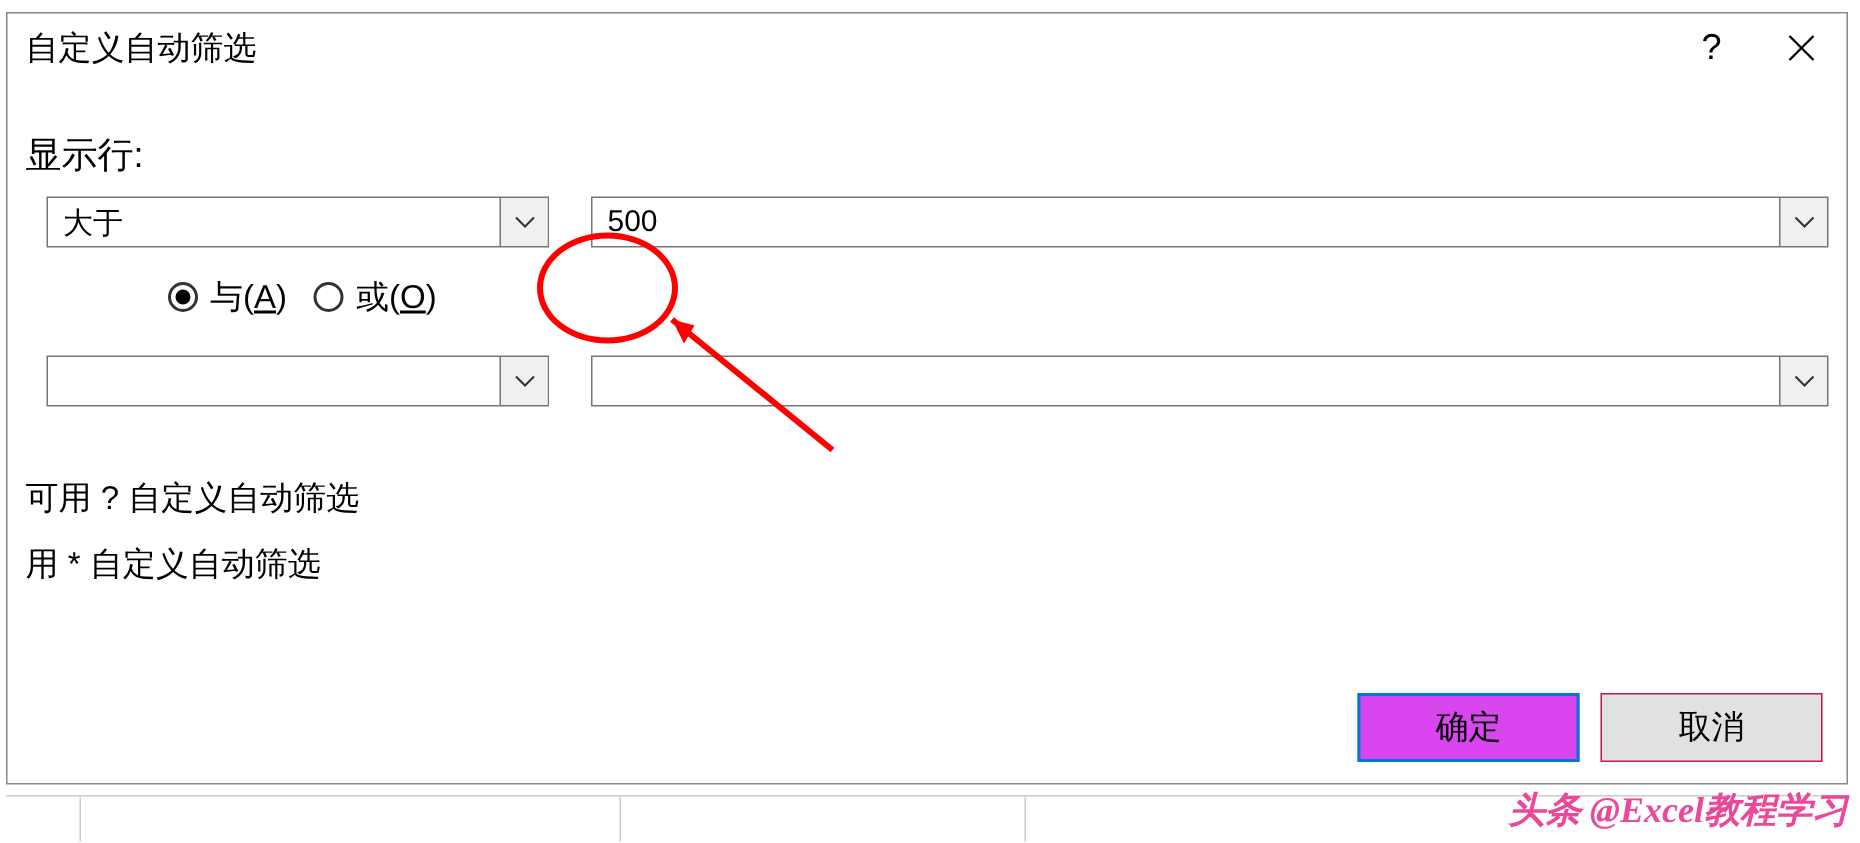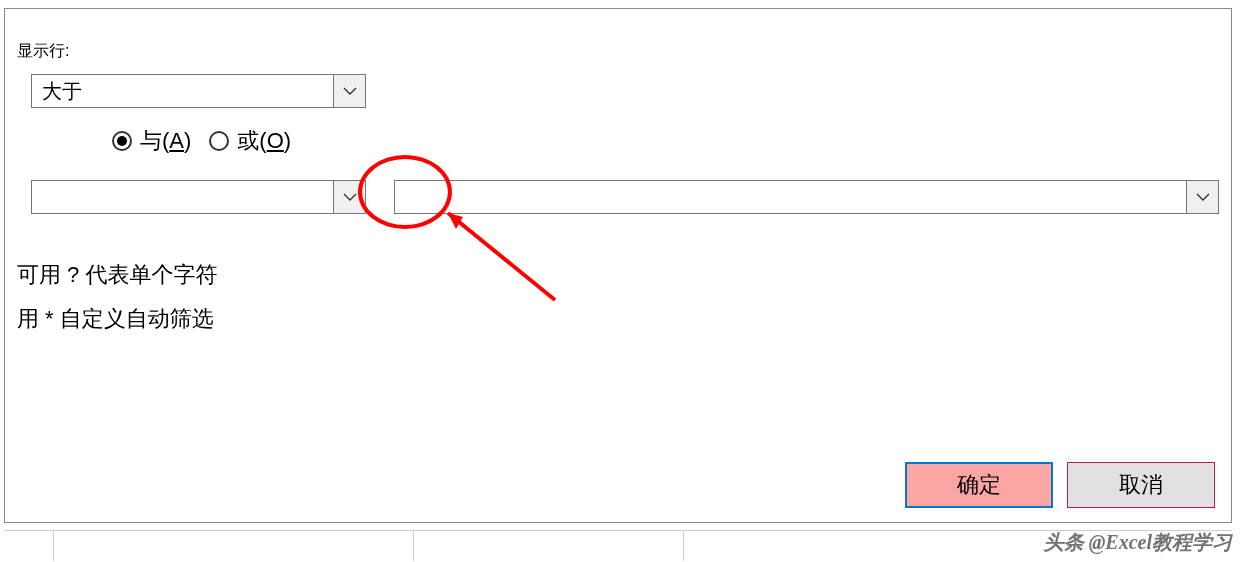--- a/index.html
+++ b/index.html
@@ -40,21 +40,21 @@
       justify-content: center;
       cursor: pointer;
       font-size: 22px;
       color: #000;
     }
     .titlebar-btn.help { font-size: 24px; }
     .titlebar-btn.close svg { width: 18px; height: 18px; }
     .content {
       padding: 32px 12px 0 12px;
     }
-    .lbl-rows { font-size: 16px; margin-bottom: 12px; }
+    .lbl-rows { font-size: 24px; margin-bottom: 12px; }
     .lbl-field { font-size: 22px; margin-bottom: 28px; }
     .row {
       display: flex;
       gap: 28px;
       margin-bottom: 14px;
     }
     .combo {
       display: flex;
       border: 1px solid #767676;
       height: 34px;
@@ -127,21 +127,21 @@
       font-family: inherit;
       background: #e1e1e1;
       border: 1px solid #be185d;
       cursor: pointer;
       display: flex;
       align-items: center;
       justify-content: center;
     }
     .btn.primary {
       border: 2px solid #0078d4;
-      background: #fca5a5;
+      background: #d946ef;
     }
     .circle-anno {
       position: absolute;
       left: 358px;
       top: 155px;
       width: 94px;
       height: 74px;
       border: 4px solid red;
       border-radius: 50%;
       pointer-events: none;
@@ -151,25 +151,25 @@
       left: 430px;
       top: 195px;
       width: 150px;
       height: 120px;
       pointer-events: none;
     }
     .watermark {
       position: absolute;
       right: 8px;
       bottom: 6px;
-      font-size: 20px;
+      font-size: 24px;
       font-style: italic;
       font-weight: bold;
       font-family: "KaiTi", "STKaiti", serif;
-      color: #737373;
+      color: #ec4899;
       text-shadow: 1px 1px 2px rgba(255,255,255,0.5);
     }
     .bg-grid {
       position: absolute;
       left: 4px;
       top: 530px;
       width: 1228px;
       height: 30px;
       border-top: 1px solid #ccc;
     }
@@ -184,27 +184,47 @@
 <body>
 
 <div class="bg-grid">
   <div class="bg-grid-cell" style="left:0;width:50px"></div>
   <div class="bg-grid-cell" style="left:380px;width:30px"></div>
   <div class="bg-grid-cell" style="left:650px;width:30px"></div>
 </div>
 
 <div class="dialog">
 
+  <div class="titlebar">
+    <div class="titlebar-title">自定义自动筛选</div>
+    <div class="titlebar-btn help">
+      <span>?</span>
+    </div>
+    <div class="titlebar-btn close">
+      <svg viewBox="0 0 18 18">
+        <line x1="1" y1="1" x2="17" y2="17" stroke="#000" stroke-width="1.5"></line>
+        <line x1="17" y1="1" x2="1" y2="17" stroke="#000" stroke-width="1.5"></line>
+      </svg>
+    </div>
+  </div>
 
   <div class="content">
     <div class="lbl-rows">显示行:</div>
 
     <div class="row" style="padding-left:14px">
       <div class="combo combo-op">
         <input class="combo-input" value="大于" style="">
+        <div class="combo-btn">
+          <svg viewBox="0 0 14 9">
+              <polyline points="1,1 7,7 13,1" fill="none" stroke="#333" stroke-width="1.4"></polyline>
+            </svg>
+        </div>
+      </div>
+      <div class="combo combo-val">
+        <input class="combo-input" value="500" style="">
         <div class="combo-btn">
           <svg viewBox="0 0 14 9">
               <polyline points="1,1 7,7 13,1" fill="none" stroke="#333" stroke-width="1.4"></polyline>
             </svg>
         </div>
       </div>
     </div>
 
     <div class="radio-row">
       <div class="radio-opt">
@@ -231,21 +251,21 @@
       <div class="combo combo-val">
         <input class="combo-input" value="" style="">
         <div class="combo-btn">
           <svg viewBox="0 0 14 9">
               <polyline points="1,1 7,7 13,1" fill="none" stroke="#333" stroke-width="1.4"></polyline>
             </svg>
         </div>
       </div>
     </div>
 
-    <div class="hint1">可用 ? 代表单个字符</div>
+    <div class="hint1">可用 ? 自定义自动筛选</div>
     <div class="hint2">用 * 自定义自动筛选</div>
   </div>
 
   <div class="footer">
     <button class="btn primary">确定</button>
     <button class="btn">取消</button>
   </div>
 
 </div>
 

